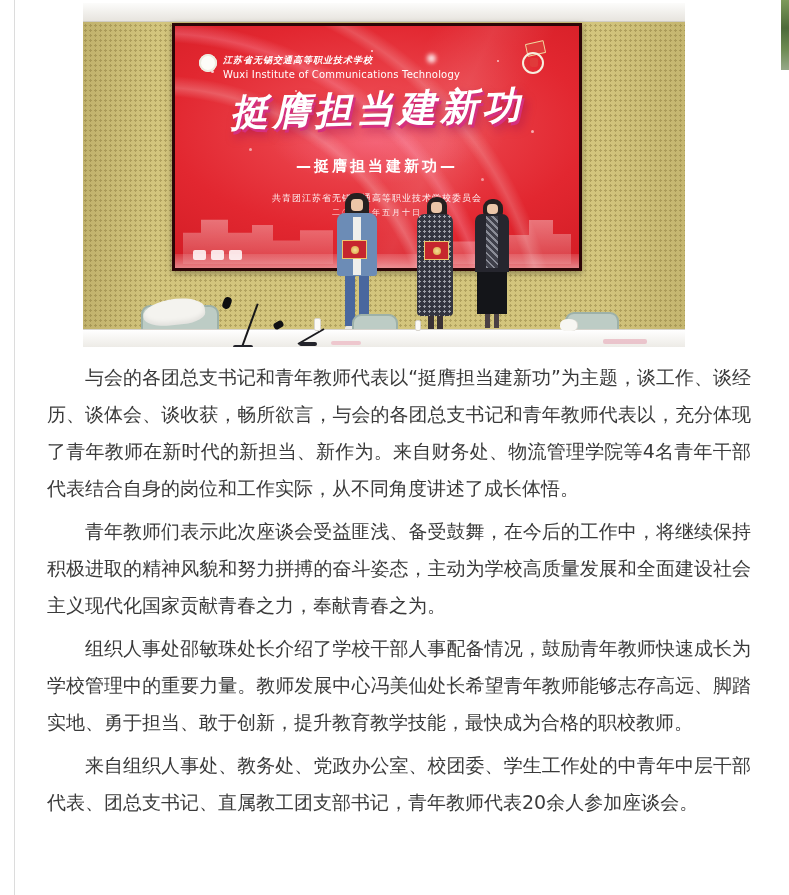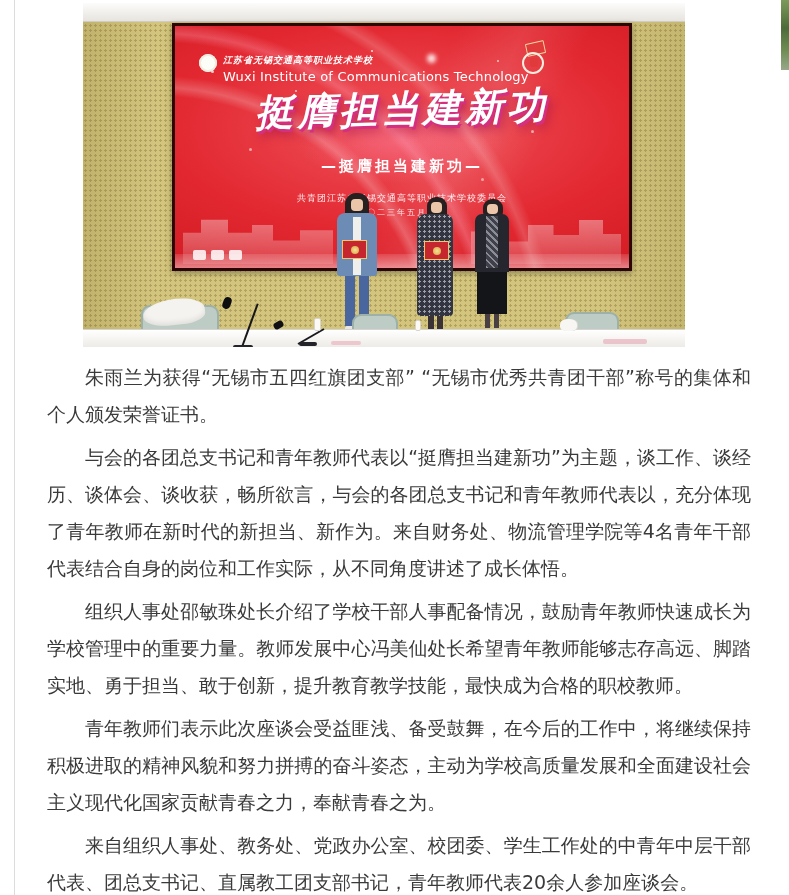--- a/index.html
+++ b/index.html
@@ -14,42 +14,42 @@
   .photo{position:absolute;left:83px;top:3px;width:602px;height:344px;overflow:hidden;background:#d3c57d;}
   .wall-dots{position:absolute;inset:0;
     background-image:radial-gradient(rgba(125,110,50,.40) 1px,rgba(0,0,0,0) 1.3px);
     background-size:5px 5px;}
   .wall-shade{position:absolute;inset:0;
     background:linear-gradient(90deg,rgba(120,100,40,.20),rgba(0,0,0,0) 12%,rgba(0,0,0,0) 86%,rgba(120,100,40,.16));}
   .ceiling{position:absolute;left:0;top:0;width:602px;height:18px;
     background:linear-gradient(#fcfcfb,#e7e4de);border-bottom:1px solid #cfccc5;}
 
   
-  .screen{position:absolute;left:89px;top:20px;width:460px;height:248px;box-sizing:border-box;
+  .screen{position:absolute;left:89px;top:20px;width:410px;height:248px;box-sizing:border-box;
     background:radial-gradient(130% 110% at 50% 42%,#f0545c 0%,#e22730 40%,#cf1a22 70%,#b01218 100%);
     border:3px solid #2c0607;box-shadow:0 2px 6px rgba(0,0,0,.35);overflow:hidden;}
   .arcs{position:absolute;left:-120px;top:-40px;width:560px;height:420px;
     background:radial-gradient(circle at 18% 92%,transparent 46%,rgba(255,255,255,.22) 47.5%,transparent 49.5%,transparent 55%,rgba(255,170,190,.30) 56.5%,transparent 58.5%,transparent 64%,rgba(255,255,255,.18) 65.5%,transparent 67.5%);}
   .sheen{position:absolute;inset:0;background:linear-gradient(115deg,transparent 50%,rgba(255,255,255,.10) 62%,transparent 74%);}
   .glow{position:absolute;left:50%;top:56px;width:300px;height:120px;transform:translateX(-50%);
     background:radial-gradient(50% 50% at 50% 50%,rgba(255,140,180,.35),rgba(0,0,0,0) 70%);}
   .spark{position:absolute;background:#fff;border-radius:50%;}
   .s1{left:36px;top:44px;width:3px;height:3px;opacity:.75;}
   .s2{left:322px;top:34px;width:2px;height:2px;opacity:.7;}
   .s3{left:74px;top:122px;width:3px;height:3px;opacity:.55;}
   .s4{left:356px;top:104px;width:3px;height:3px;opacity:.6;}
   .s5{left:196px;top:24px;width:2px;height:2px;opacity:.8;}
   .s6{left:306px;top:152px;width:3px;height:3px;opacity:.5;}
   .s7{left:252px;top:28px;width:9px;height:9px;opacity:.85;filter:blur(2px);}
   .s8{left:120px;top:64px;width:2px;height:2px;opacity:.7;}
 
   .brand{position:absolute;left:24px;top:28px;display:flex;gap:6px;align-items:flex-start;}
   .brand-logo{width:18px;height:18px;border-radius:50%;background:#fdfdf8;box-shadow:inset 0 0 0 2px #ececdf;flex:0 0 auto;}
   .brand-cn{font-size:9px;font-style:italic;font-weight:bold;color:#fff;letter-spacing:1px;white-space:nowrap;}
-  .brand-en{font-size:13px;color:#fff;margin-top:2px;letter-spacing:.2px;white-space:nowrap;}
+  .brand-en{font-size:10px;color:#fff;margin-top:2px;letter-spacing:.2px;white-space:nowrap;}
 
   .emblem{position:absolute;left:344px;top:16px;width:30px;height:46px;}
   .emblem-flag{position:absolute;left:7px;top:0;width:17px;height:11px;background:#e03a3a;border:1px solid #f0d9a0;border-radius:1px;transform:rotate(-12deg);}
   .emblem-ring{position:absolute;left:3px;top:10px;width:22px;height:22px;border:2px solid #f6efdf;border-radius:50%;box-sizing:border-box;}
   .emblem-core{position:absolute;left:11px;top:16px;width:8px;height:9px;background:#e03a3a;border-radius:2px;}
 
   .screen-title{position:absolute;left:0;top:64px;width:100%;text-align:center;
     font-size:38px;font-weight:bold;font-style:italic;color:#ffffff;letter-spacing:4px;line-height:1;
     transform:rotate(-1.5deg);
     text-shadow:2px 3px 0 #d5307f,4px 6px 10px rgba(150,10,80,.65);}
@@ -247,18 +247,17 @@
   <div class="bottle bottle1"></div>
   <div class="bottle bottle2"></div>
   <div class="teapot"></div>
   <div class="t-pink1"></div>
   <div class="t-pink2"></div>
 </figure>
 
 <div class="side-thumb"></div>
 
 <article>
-  <p>朱雨兰为获得“无锡市五四红旗团支部” “无锡市优秀共青团干部”称号的集体和个人颁发荣誉证书。</p>
   <p>与会的各团总支书记和青年教师代表以“挺膺担当建新功”为主题，谈工作、谈经历、谈体会、谈收获，畅所欲言，与会的各团总支书记和青年教师代表以，充分体现了青年教师在新时代的新担当、新作为。来自财务处、物流管理学院等4名青年干部代表结合自身的岗位和工作实际，从不同角度讲述了成长体悟。</p>
+  <p>青年教师们表示此次座谈会受益匪浅、备受鼓舞，在今后的工作中，将继续保持积极进取的精神风貌和努力拼搏的奋斗姿态，主动为学校高质量发展和全面建设社会主义现代化国家贡献青春之力，奉献青春之为。</p>
   <p>组织人事处邵敏珠处长介绍了学校干部人事配备情况，鼓励青年教师快速成长为学校管理中的重要力量。教师发展中心冯美仙处长希望青年教师能够志存高远、脚踏实地、勇于担当、敢于创新，提升教育教学技能，最快成为合格的职校教师。</p>
-  <p>青年教师们表示此次座谈会受益匪浅、备受鼓舞，在今后的工作中，将继续保持积极进取的精神风貌和努力拼搏的奋斗姿态，主动为学校高质量发展和全面建设社会主义现代化国家贡献青春之力，奉献青春之为。</p>
   <p>来自组织人事处、教务处、党政办公室、校团委、学生工作处的中青年中层干部代表、团总支书记、直属教工团支部书记，青年教师代表20余人参加座谈会。</p>
 </article>
 
 </body></html>

